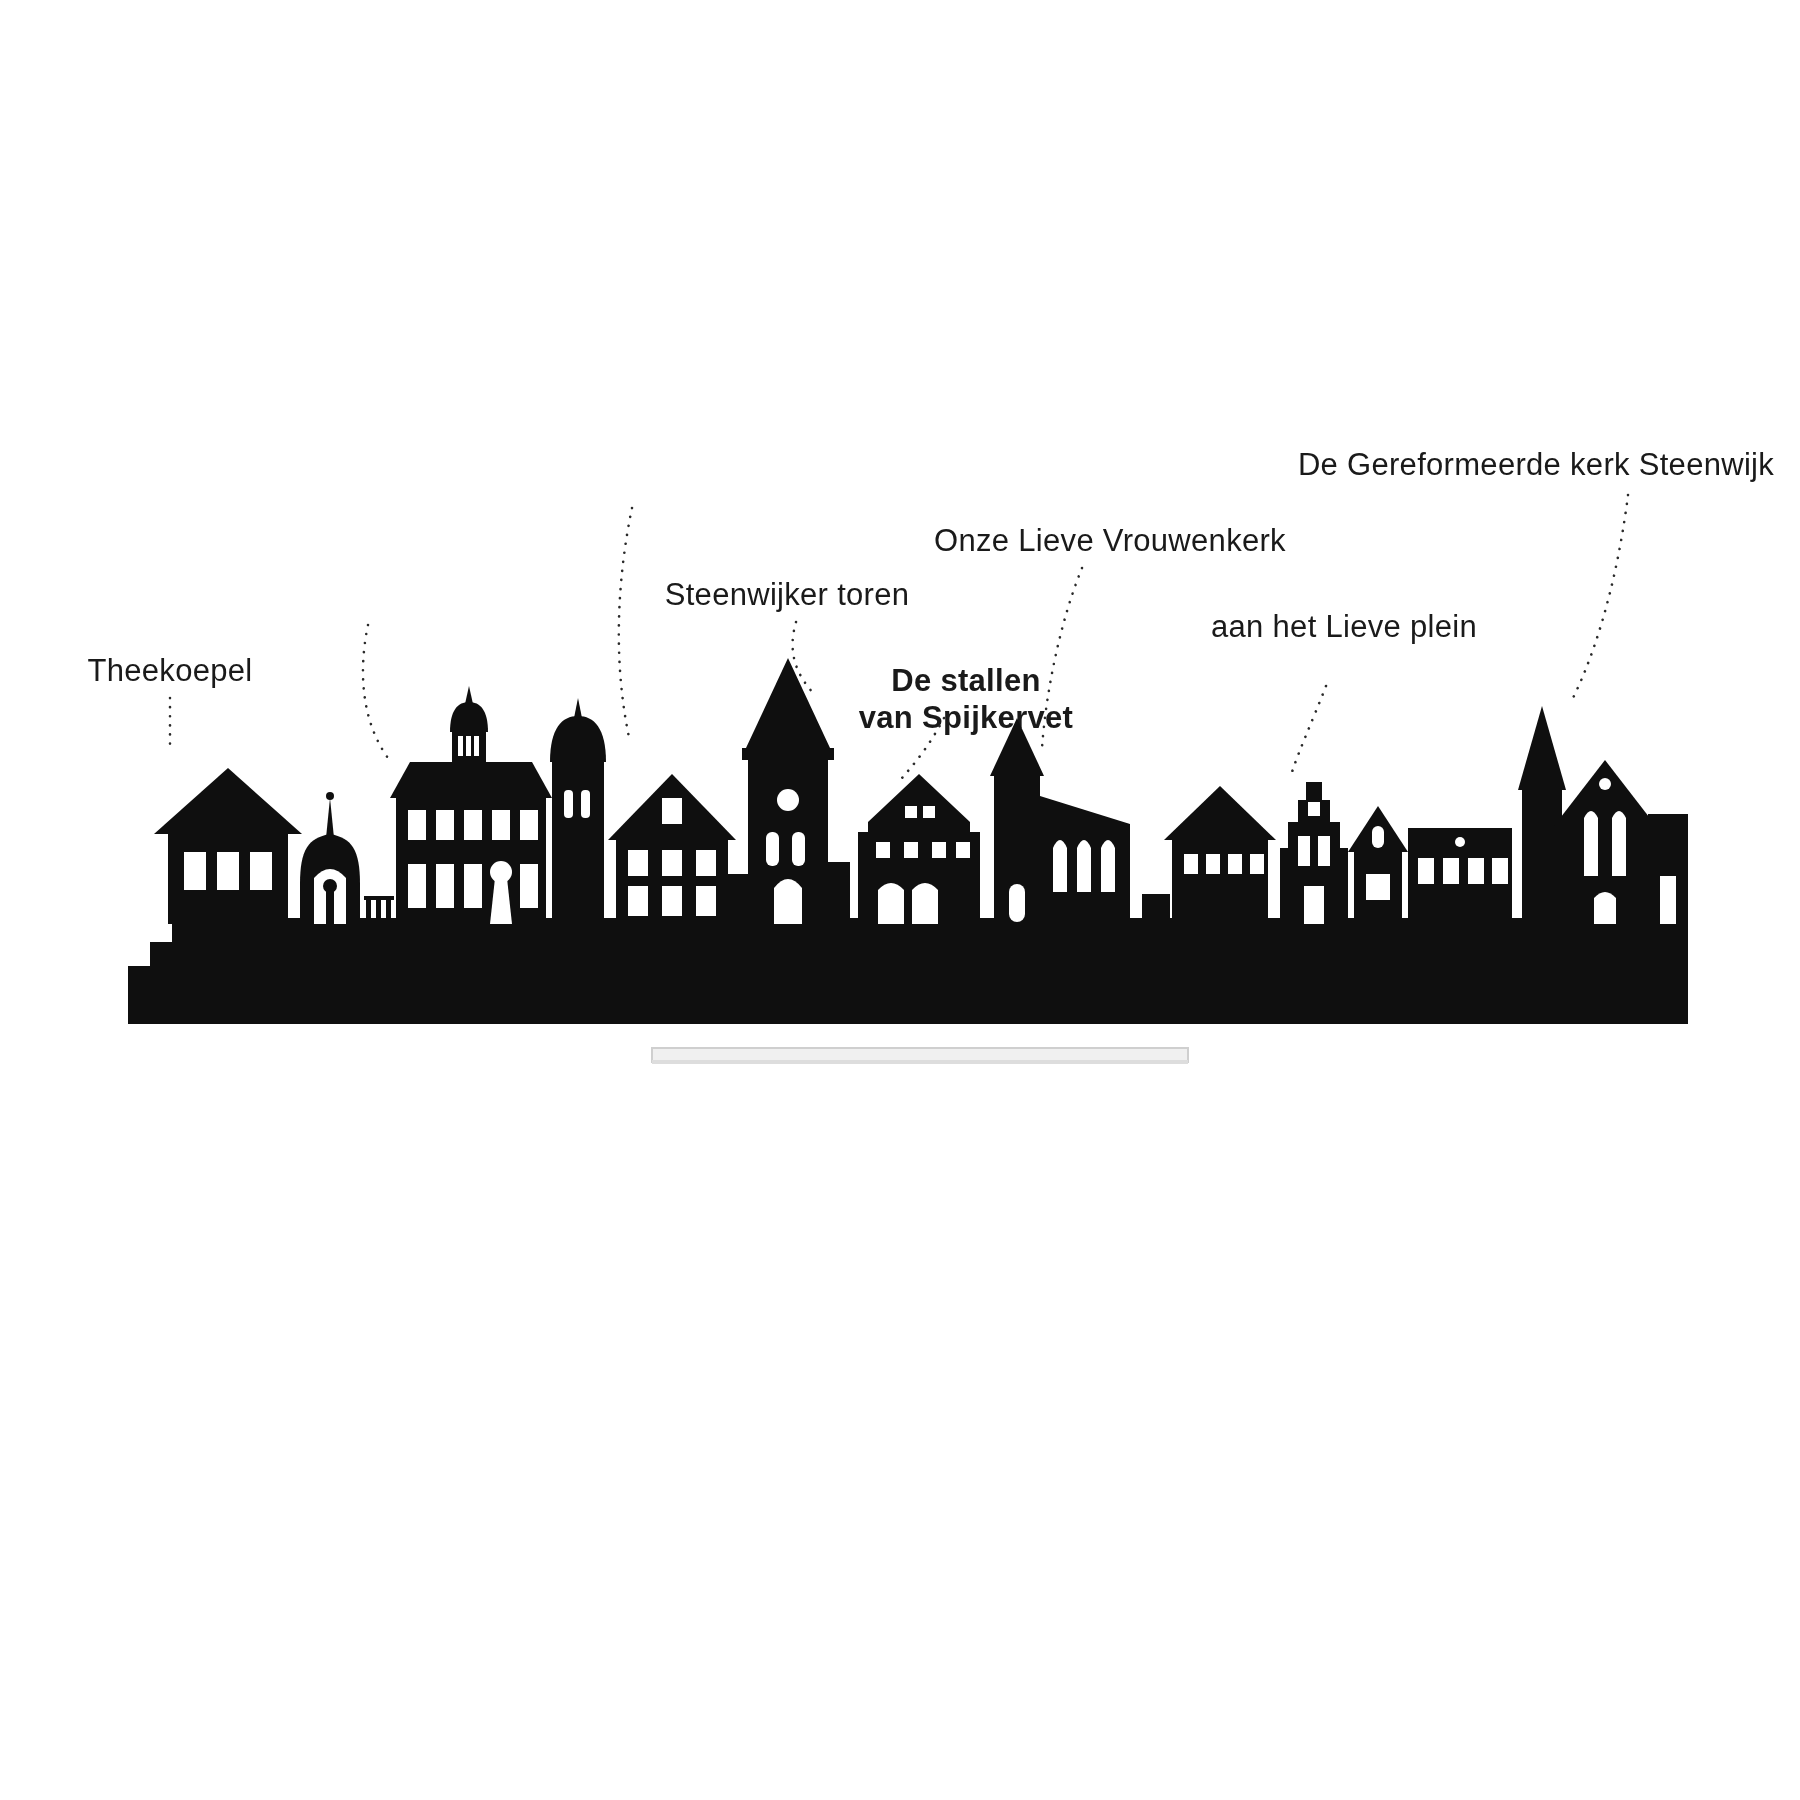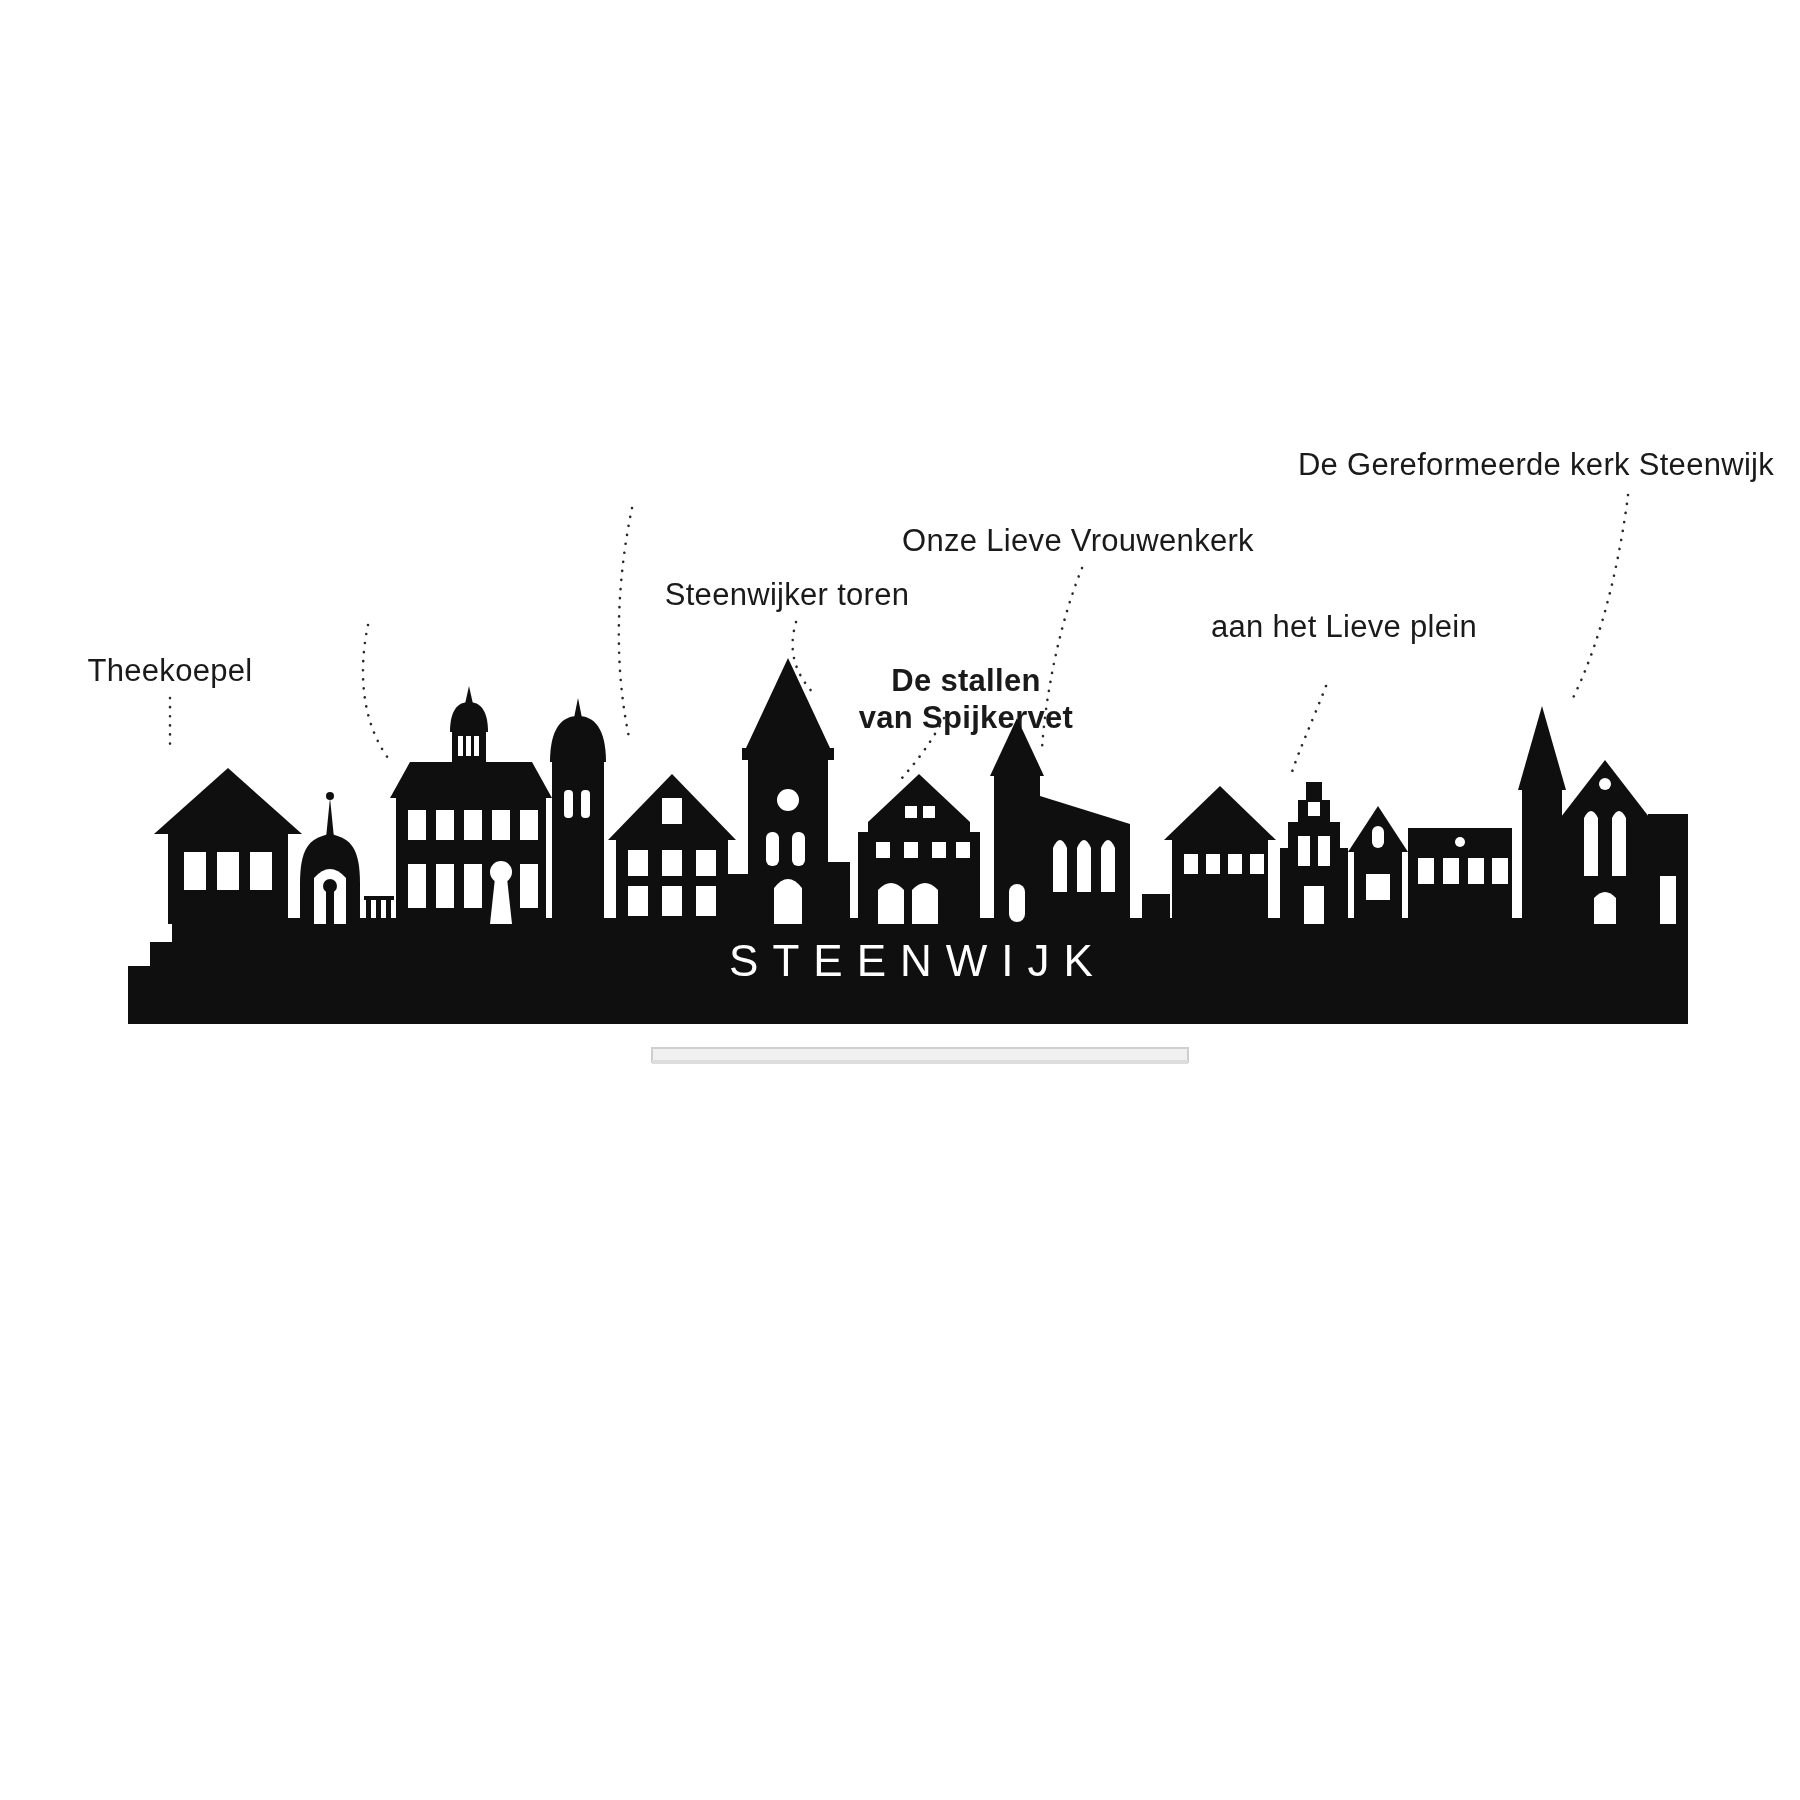--- a/index.html
+++ b/index.html
@@ -29,21 +29,21 @@
   <div class="label" style="left:170px;top:652px;">
     <span>Theekoepel</span>
   </div>
   <div class="label" style="left:787px;top:570px;margin-top:6px;">
     <span>Steenwijker toren</span>
   </div>
   <div class="label" style="left:966px;top:662px;font-weight:bold;">
     <span>De stallen</span>
     <span>van Spijkervet</span>
   </div>
-  <div class="label" style="left:1078px;top:522px;">
+  <div class="label" style="left:1110px;top:522px;">
     <span>Onze Lieve Vrouwenkerk</span>
   </div>
   <div class="label" style="left:1344px;top:608px;">
     <span>aan het Lieve plein</span>
   </div>
   <div class="label" style="left:1536px;top:446px;">
     <span>De Gereformeerde kerk Steenwijk</span>
   </div>
 
   <svg class="skyline" width="1800" height="1800" viewBox="0 0 1800 1800">
@@ -208,15 +208,14 @@
         <rect fill="#ffffff" x="1660" y="876" width="16" height="48"></rect>
       </g>
     </g>
 
     <g>
       <rect x="652" y="1048" width="536" height="14" fill="#f0f0f0" stroke="#cfcfcf" stroke-width="2"></rect>
       <rect x="652" y="1060" width="536" height="4" fill="#dddddd"></rect>
     </g>
   </svg>
 
-  <div class="city-name">STEENWIJK</div>
 
 </div>
 
 </body></html>

